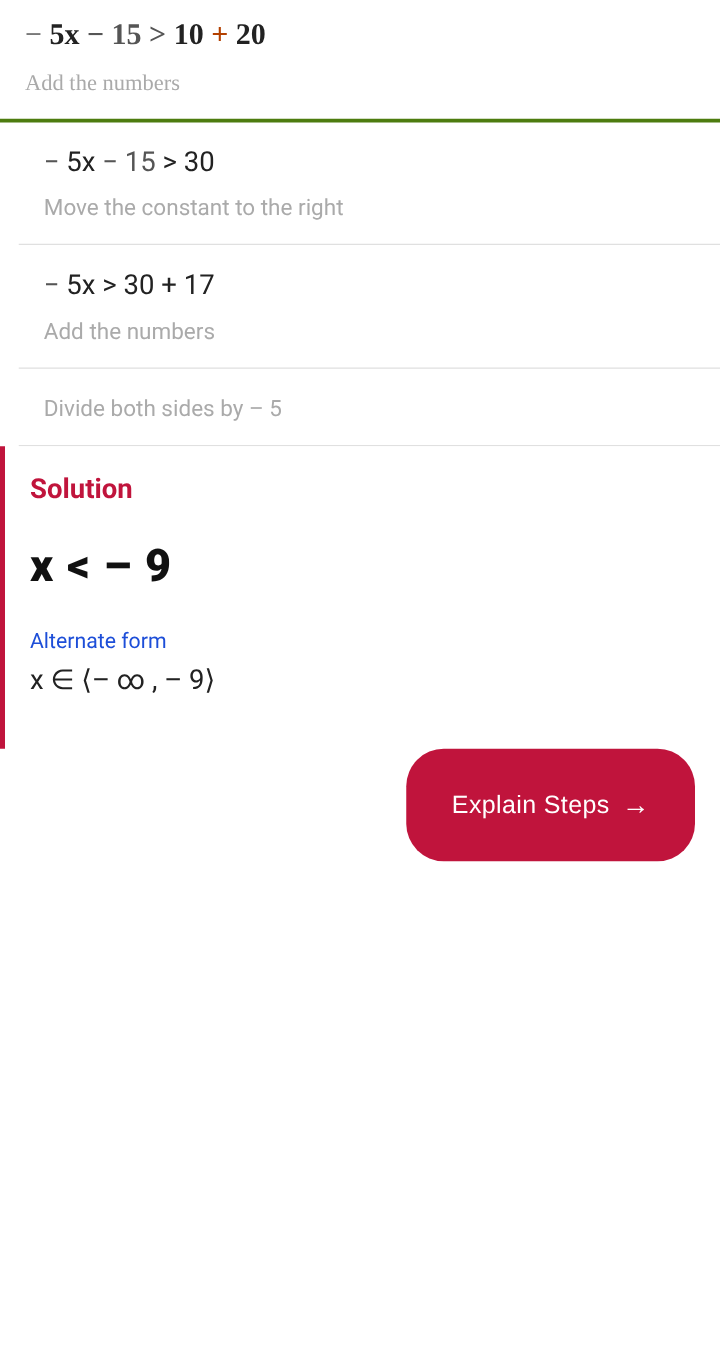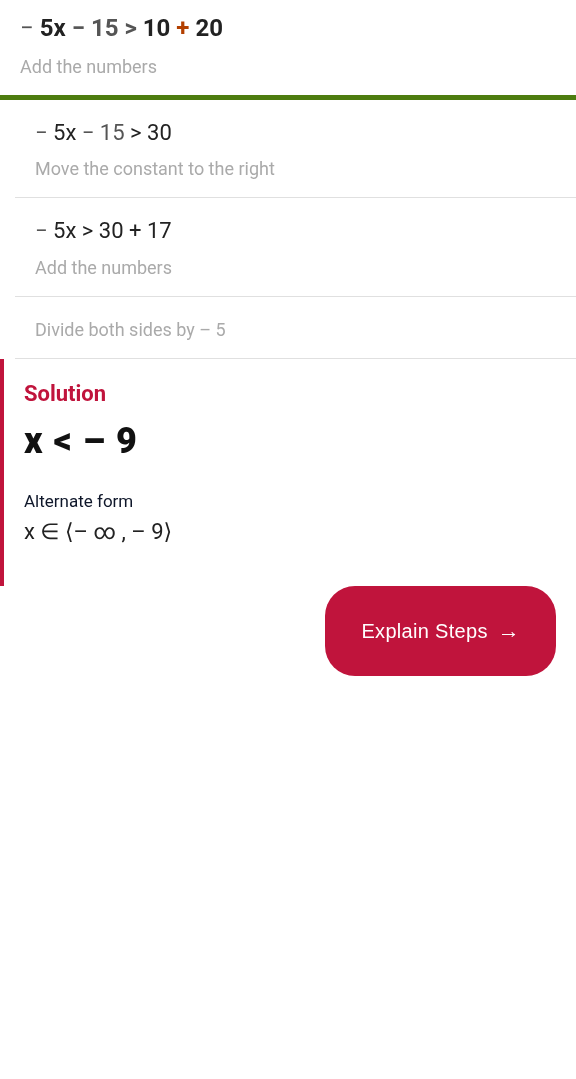--- a/index.html
+++ b/index.html
@@ -39,34 +39,34 @@
     .solution-block {
       padding: 22px 20px 18px 20px;
       border-left: 4px solid #c0143c;
       background: #fff;
     }
 
     .solution-label {
       font-size: 22px;
       font-weight: 700;
       color: #c0143c;
-      margin-bottom: 14px;
+      margin-bottom: 28px;
     }
 
     .solution-equation {
       font-size: 36px;
       font-weight: 900;
       color: #111;
       margin-bottom: 29px;
       letter-spacing: 1px;
     }
 
     .alternate-form-label {
       font-size: 17px;
-      color: #0f172a;
+      color: #1d4ed8;
       margin-bottom: 8px;
     }
 
     .alternate-form-eq {
       font-size: 22px;
       color: #222;
       margin-bottom: 24px;
     }
 
     .explain-btn-wrapper {
@@ -90,21 +90,22 @@
       letter-spacing: 0.3px;
     }
 
     .explain-btn .arrow {
       font-size: 22px;
     }
 
     
     .top-row {
       padding: 12px 20px 18px 20px;
-      border-bottom: 5px solid #4d7c0f;
+      border-bottom: 3px solid #4d7c0f;
+      font-family: Liberation Serif, serif;
     }
 
     .top-row .step-equation {
       font-size: 24px;
       font-weight: 700;
     }
   </style>
 </head>
 <body>
 

